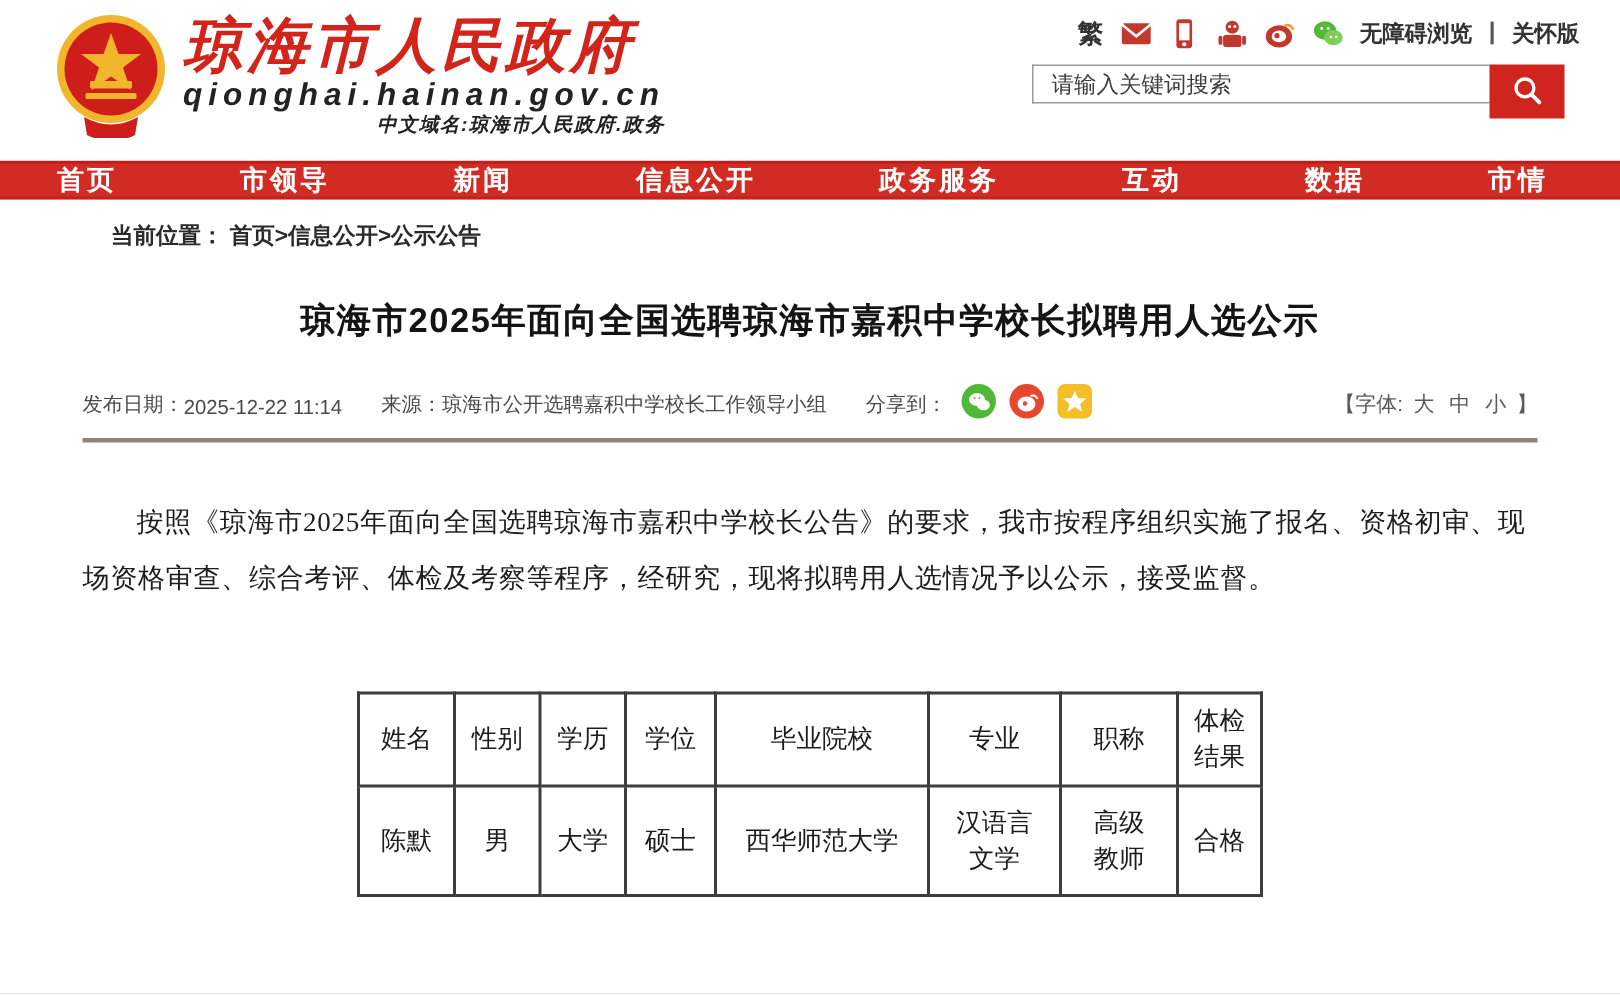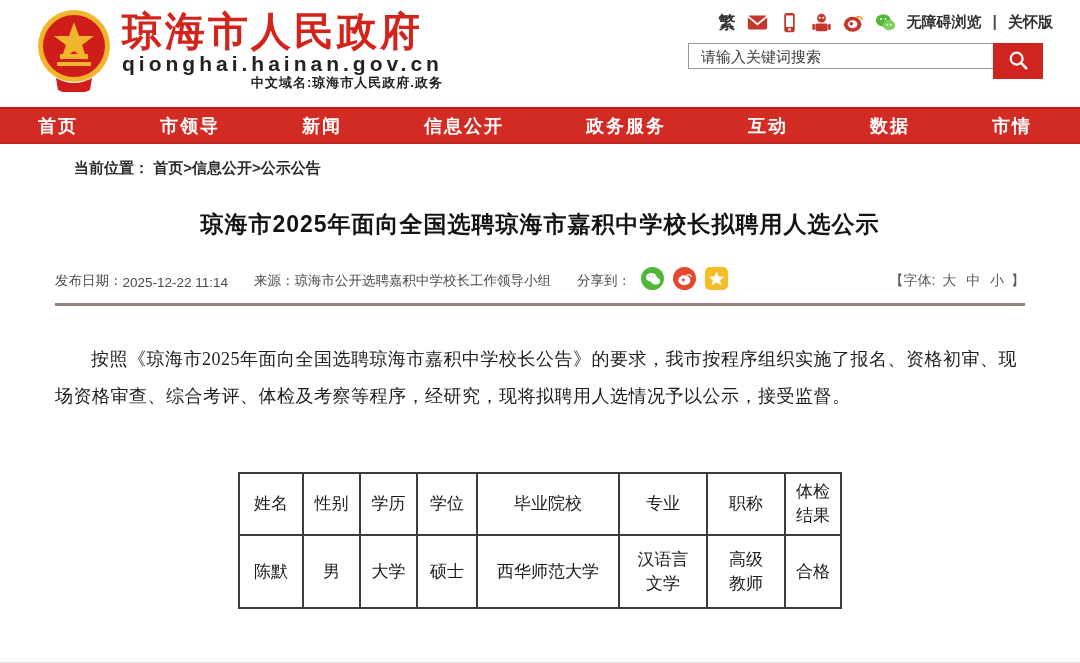--- a/index.html
+++ b/index.html
@@ -2,41 +2,41 @@
 <html><head>
 <meta charset="utf-8">
 <style>
   * { margin:0; padding:0; box-sizing:border-box; }
   html,body { background:#ffffff; }
   body { width:1080px; height:663px; overflow:hidden; font-family:"Liberation Sans","DejaVu Sans",sans-serif; }
   .page { position:relative; width:1080px; height:663px; background:#fff; border-bottom:1px solid #e3e3e3; }
 
   
   .site-header { position:relative; height:107px; background:#fff; }
-  .logo-group { position:absolute; left:36px; top:8px; display:flex; align-items:center; }
+  .logo-group { position:absolute; left:36px; top:8px; display:flex; align-items:center;font-style:italic; }
   .emblem { width:76px; height:84px; flex:0 0 auto; }
   .logo-text { margin-left:10px; }
   .site-name { font-size:40px; font-weight:bold; color:#d3241c; letter-spacing:3px; line-height:46px; white-space:nowrap; }
   .site-domain { font-size:21px; font-weight:bold; color:#222; letter-spacing:4px; line-height:20px; white-space:nowrap; }
   .site-cn-domain { font-size:13px; font-weight:bold; color:#222; letter-spacing:1px; text-align:right; line-height:18px; white-space:nowrap; }
 
   .header-right { position:absolute; right:27px; top:10px; width:365px; }
   .utility-row { display:flex; align-items:center; justify-content:flex-end; gap:11px; height:24px; }
   .trad-toggle { font-size:17px; font-weight:bold; color:#333; cursor:pointer; }
   .util-icon { width:21px; height:21px; display:inline-block; cursor:pointer; }
   .util-text { font-size:15px; font-weight:bold; color:#333; cursor:pointer; white-space:nowrap; }
   .util-divider { color:#555; font-weight:bold; }
 
   .search-bar { margin-top:9px; display:flex; height:36px; width:355px; }
   .search-input { flex:1; height:26px; border:1px solid #9a9a9a; border-right:none; padding:0 12px; font-size:15px; color:#222; outline:none; font-family:inherit; }
   .search-input::placeholder { color:#3c3c3c; opacity:1; }
   .search-button { width:50px; height:36px; background:#d0251e; border:none; cursor:pointer; display:flex; align-items:center; justify-content:center; }
 
   
-  .main-nav { height:37px; background:#d22b23; box-shadow:inset 0 2px 0 rgba(150,10,10,.35), inset 0 -2px 0 rgba(150,10,10,.25); display:flex; align-items:center; justify-content:space-between; padding:0 48px 0 38px; }
+  .main-nav { height:26px; background:#d22b23; box-shadow:inset 0 2px 0 rgba(150,10,10,.35), inset 0 -2px 0 rgba(150,10,10,.25); display:flex; align-items:center; justify-content:space-between; padding:0 48px 0 38px; }
   .nav-item { color:#fff; font-size:18px; font-weight:bold; letter-spacing:2px; cursor:pointer; white-space:nowrap; }
 
   
   .breadcrumb { padding:15px 0 6px 30px; font-size:15px; font-weight:bold; color:#2b2b2b;margin-left:44px; }
   .breadcrumb .crumb-path { cursor:pointer; }
 
   
   .article { padding:0 55px; }
   .article-title { margin-top:25px; text-align:center; font-size:23px; font-weight:bold; color:#141414; letter-spacing:1px; }
   .meta-row { margin-top:27px; display:flex; align-items:flex-end; font-size:13.5px; color:#4a4a4a; }

